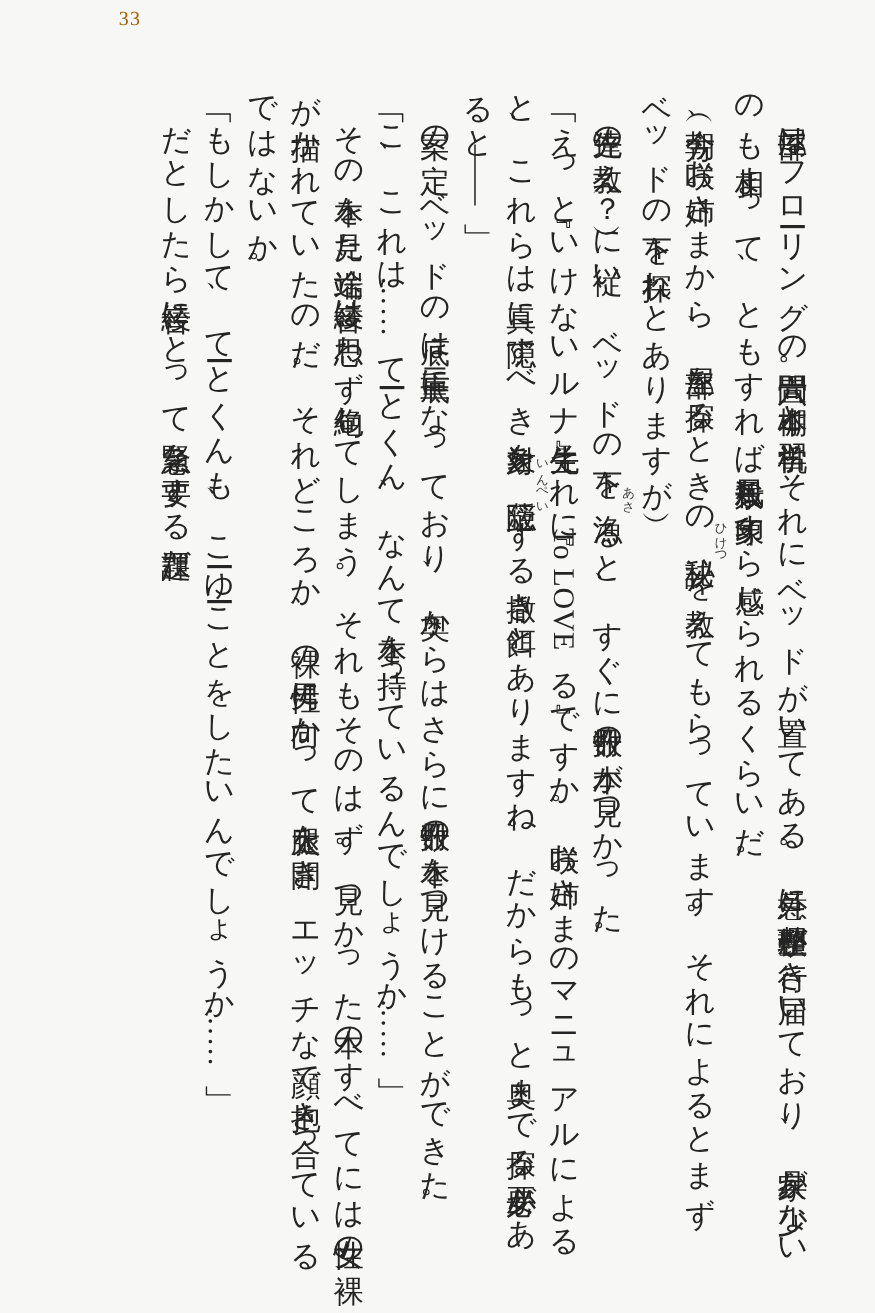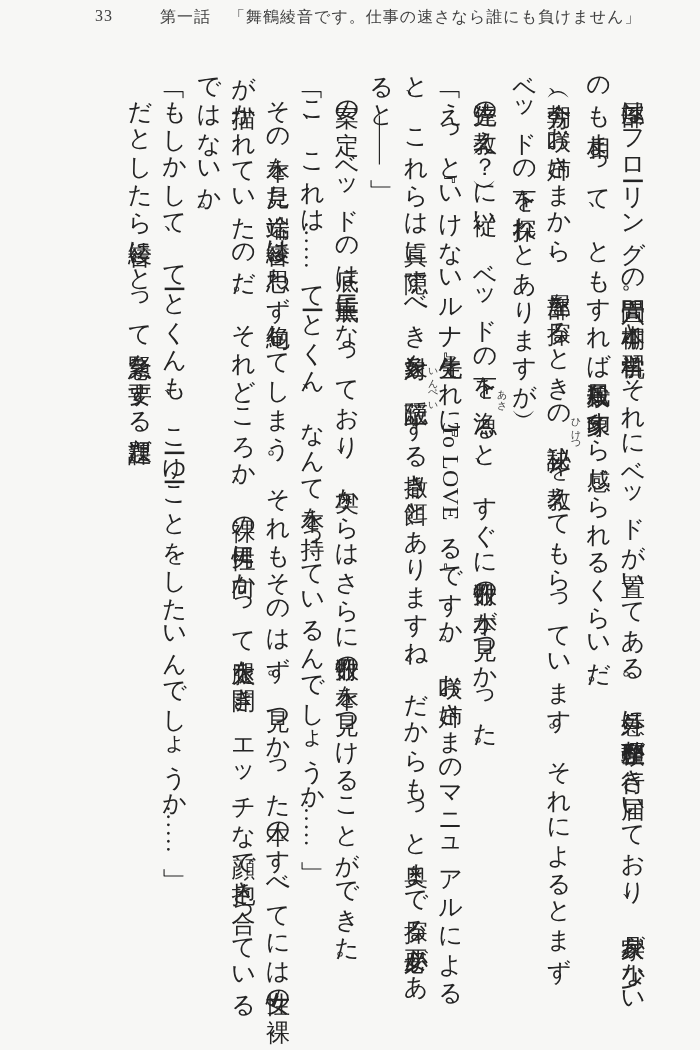--- a/index.html
+++ b/index.html
@@ -20,21 +20,21 @@
     background: #f7f7f5;
   }
   
   .running-head {
     position: absolute;
     top: 7px;
     left: 0;
     width: 584px;
     height: 24px;
     font-size: 16px;
-    color: #404040;
+    color: #a16207;
     letter-spacing: 1px;
   }
   .page-num {
     position: absolute;
     left: 95px;
     top: 0;
   }
   .chapter-heading {
     position: absolute;
     left: 160px;
@@ -74,23 +74,20 @@
     color: #3a3a3a;
   }
 </style>
 </head>
 <body>
 
 <div class="page">
 
   <header class="running-head">
     <span class="page-num">33</span>
-    <span class="chapter-heading">
-      <span class="chapter-label">第一話</span><span class="chapter-title">「舞鶴綾音です。仕事の速さなら誰にも負けません」</span>
-    </span>
   </header>
 
   <main class="text-block">
       <p>部屋はフローリングの六畳間。本棚と学習机、それにベッドが置いてある。意外に整理整頓が行き届いており、家具が少ないのも相まって、ともすれば殺風景な印象すら感じられるくらいだ。</p>
       <p>（今朝方、咲お姉さまから、部屋を探るときの<ruby>秘訣<rt>ひけつ</rt></ruby>を教えてもらっています。それによるとまずベッドの下を探れとありますが）</p>
       <p>先達の教え（？）に従い、ベッドの下を<ruby>漁<rt>あさ</rt></ruby>ると、すぐに数冊の本が見つかった。</p>
       <p>「えっと『いけないルナ先生』それに『To LOVEる』ですか。咲お姉さまのマニュアルによると、これらは真に隠すべき対象を<ruby>隠蔽<rt>いんぺい</rt></ruby>する撒き餌とありますね。だからもっと奥まで探る必要があると――」</p>
       <p>案の定、ベッドの底は二重底になっており、奥からはさらに数冊の本を見つけることができた。</p>
       <p>「こ、これは……てーとくん、なんて本を持っているんでしょうか……」</p>
       <p>その本を見た途端、綾音は思わず絶句してしまう。それもそのはず。見つかった本のすべてには女性の裸が描かれていたのだ。それどころか、裸の男性に向かって太腿を開き、エッチな顔で抱き合っているではないか。</p>

